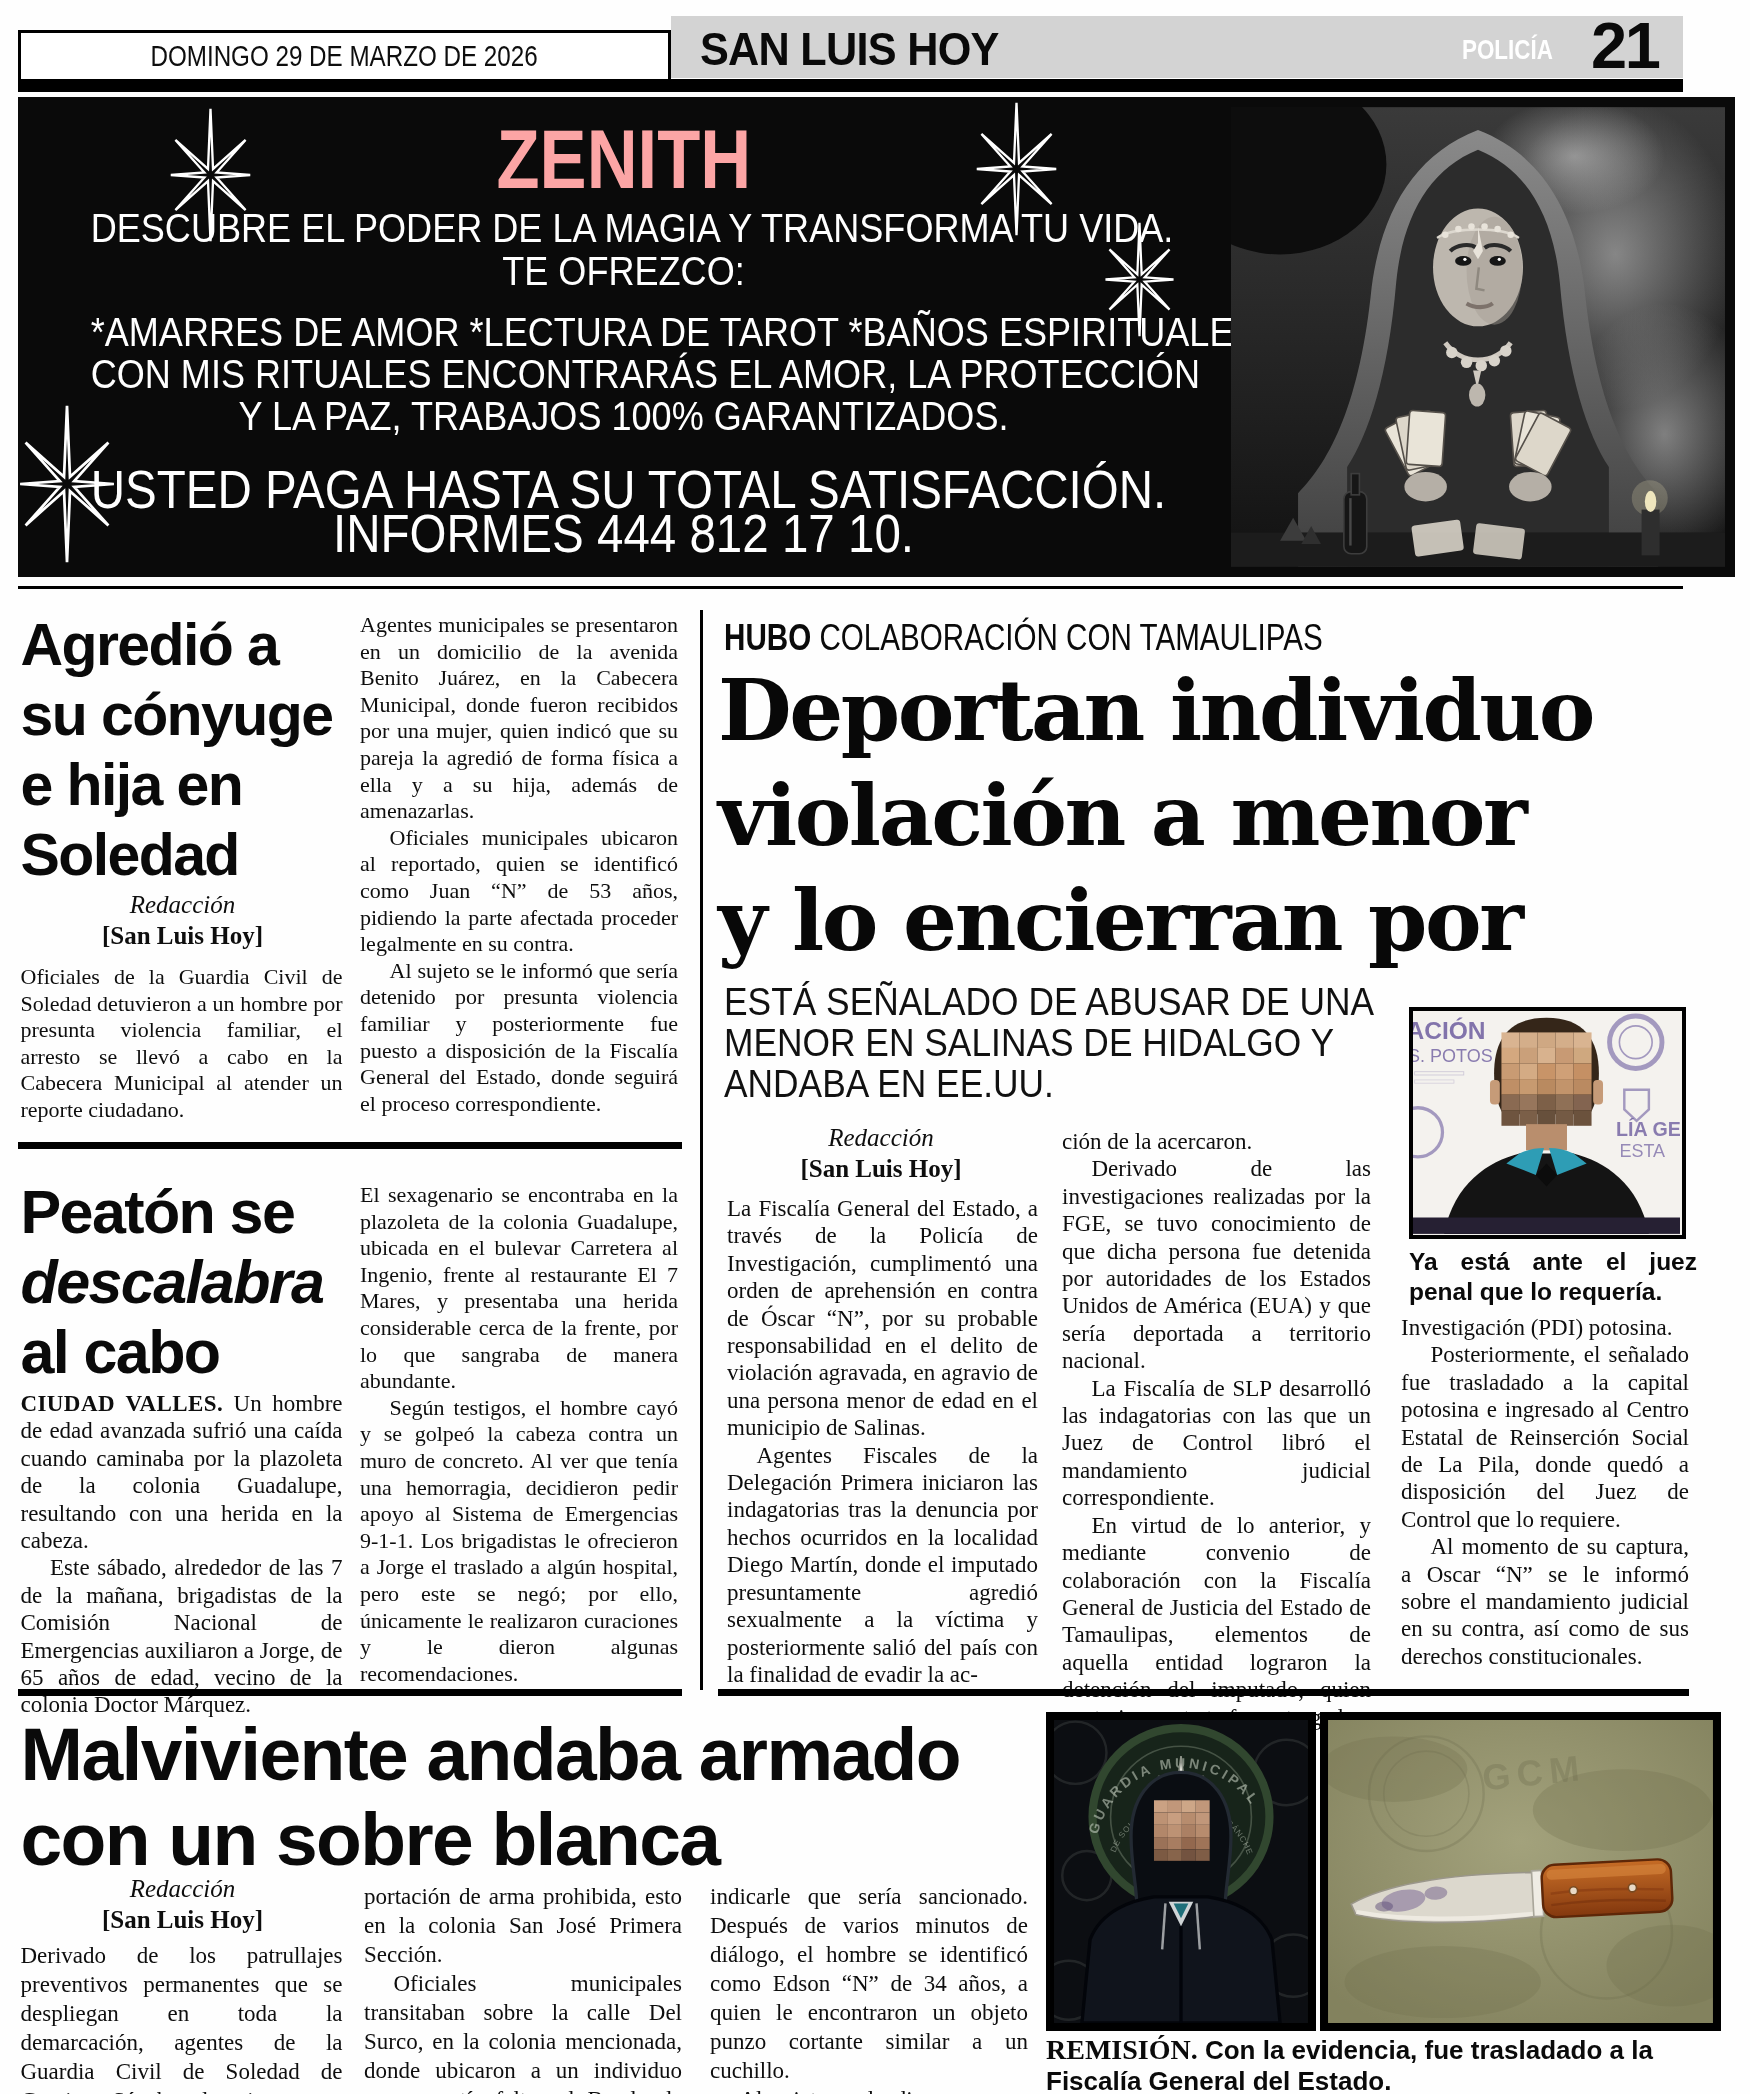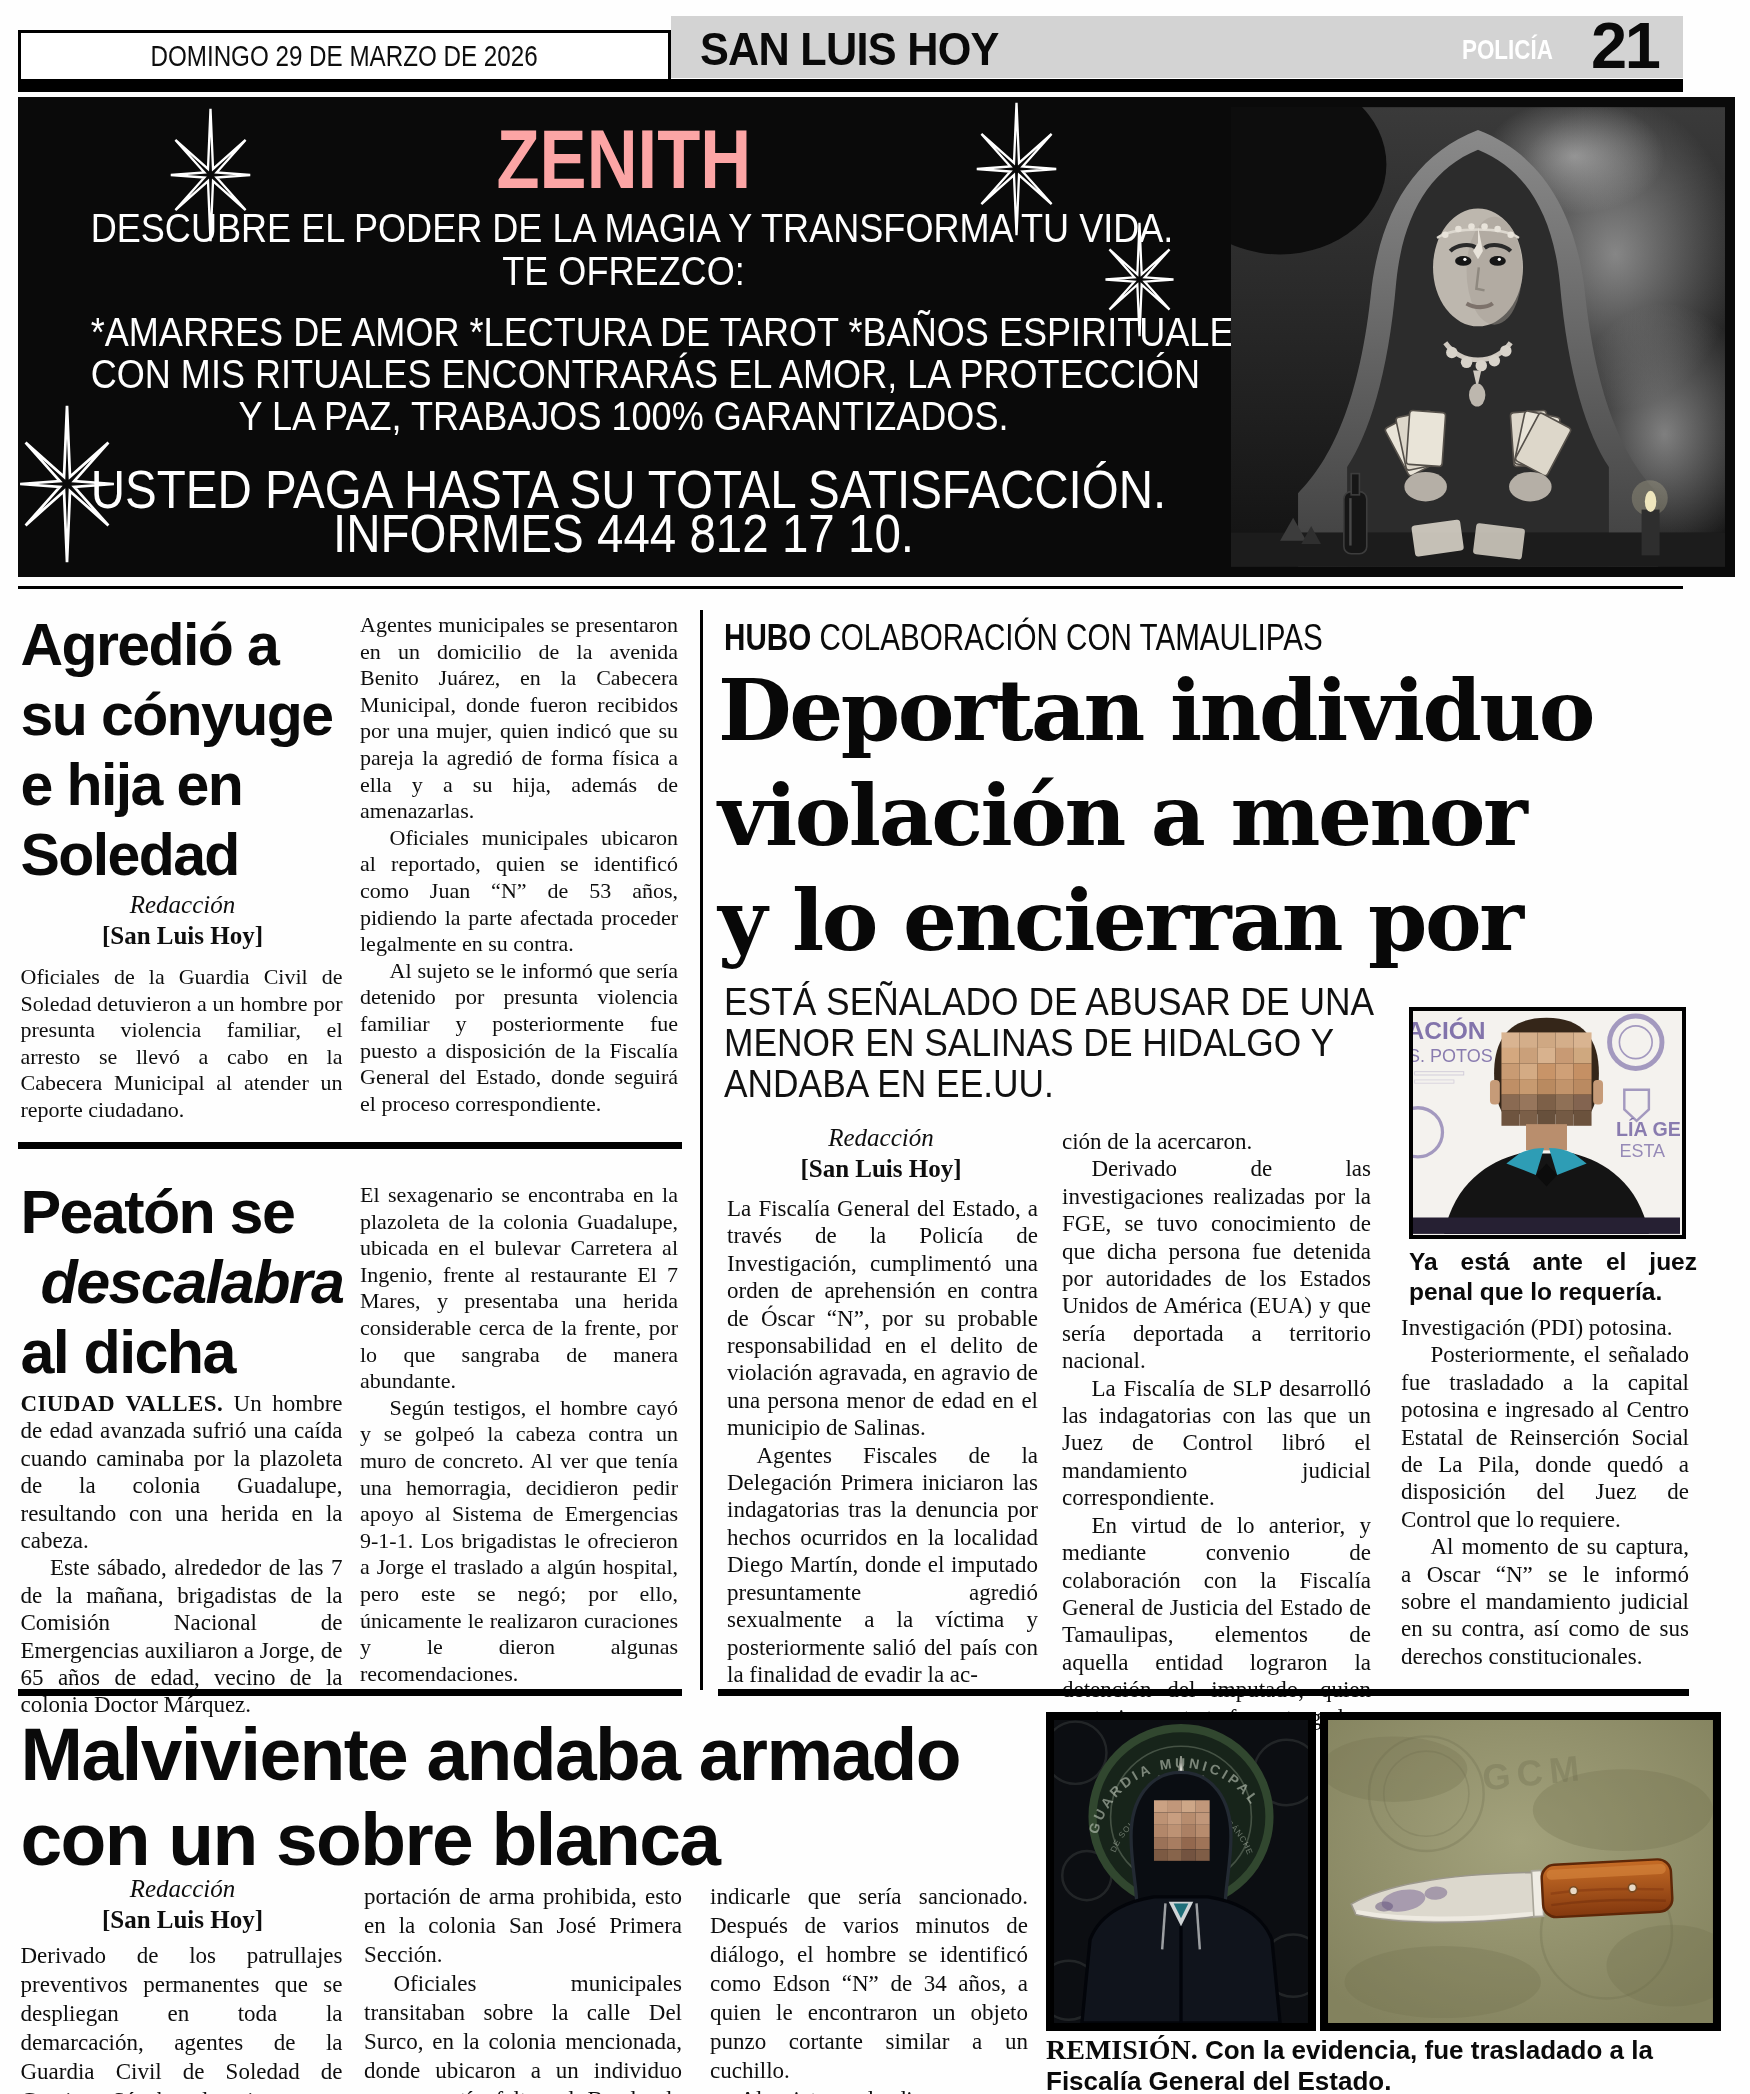--- a/index.html
+++ b/index.html
@@ -257,22 +257,22 @@
     </div>
   <div class="abs body-col a-left-body soledad-col2">
       <p class="para">Agentes municipales se presentaron en un domicilio de la avenida Benito Juárez, en la Cabecera Municipal, donde fueron recibidos por una mujer, quien indicó que su pareja la agredió de forma física a ella y a su hija, además de amenazarlas.</p>
       <p class="para">Oficiales municipales ubicaron al reportado, quien se identificó como Juan “N” de 53 años, pidiendo la parte afectada proceder legalmente en su contra.</p>
       <p class="para">Al sujeto se le informó que sería detenido por presunta violencia familiar y posteriormente fue puesto a disposición de la Fiscalía General del Estado, donde seguirá el proceso correspondiente.</p>
     </div>
   <div class="abs rule rule-a1"></div>
 
   <div class="abs headline-sans peaton-headline">
     <div class="para">Peatón se</div>
-    <div class="para" style="font-style:italic;margin-left:20px;">descalabra</div>
-    <div class="para">al dicha</div>
+    <div class="para" style="font-style:italic;">descalabra</div>
+    <div class="para">al cabo</div>
   </div>
   <div class="abs body-col peaton-col1">
     <p class="para"><b class="lead-loc">CIUDAD VALLES.</b> <span>Un hombre de edad avanzada sufrió una caída cuando caminaba por la plazoleta de la colonia Guadalupe, resultando con una herida en la cabeza.</span></p>
   <p class="para">Este sábado, alrededor de las 7 de la mañana, brigadistas de la Comisión Nacional de Emergencias auxiliaron a Jorge, de 65 años de edad, vecino de la colonia Doctor Márquez.</p>
     </div>
   <div class="abs body-col a-left-body peaton-col2">
       <p class="para">El sexagenario se encontraba en la plazoleta de la colonia Guadalupe, ubicada en el bulevar Carretera al Ingenio, frente al restaurante El 7 Mares, y presentaba una herida considerable cerca de la frente, por lo que sangraba de manera abundante.</p>
       <p class="para">Según testigos, el hombre cayó y se golpeó la cabeza contra un muro de concreto. Al ver que tenía una hemorragia, decidieron pedir apoyo al Sistema de Emergencias 9-1-1. Los brigadistas le ofrecieron a Jorge el traslado a algún hospital, pero este se negó; por ello, únicamente le realizaron curaciones y le dieron algunas recomendaciones.</p>
     </div>
   <div class="abs rule rule-a2"></div>

